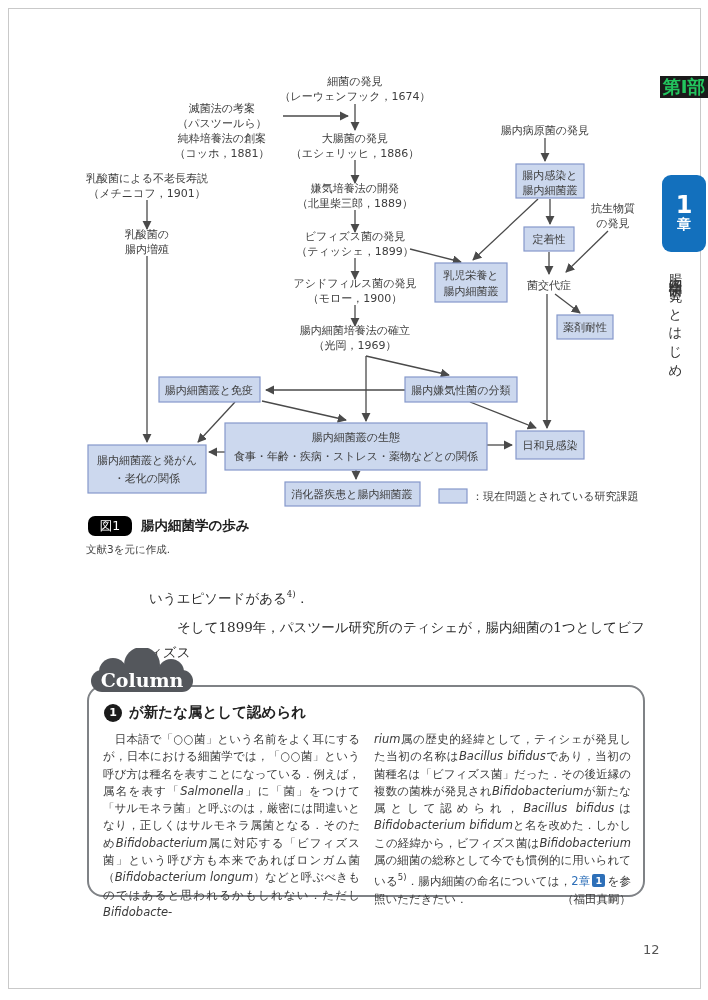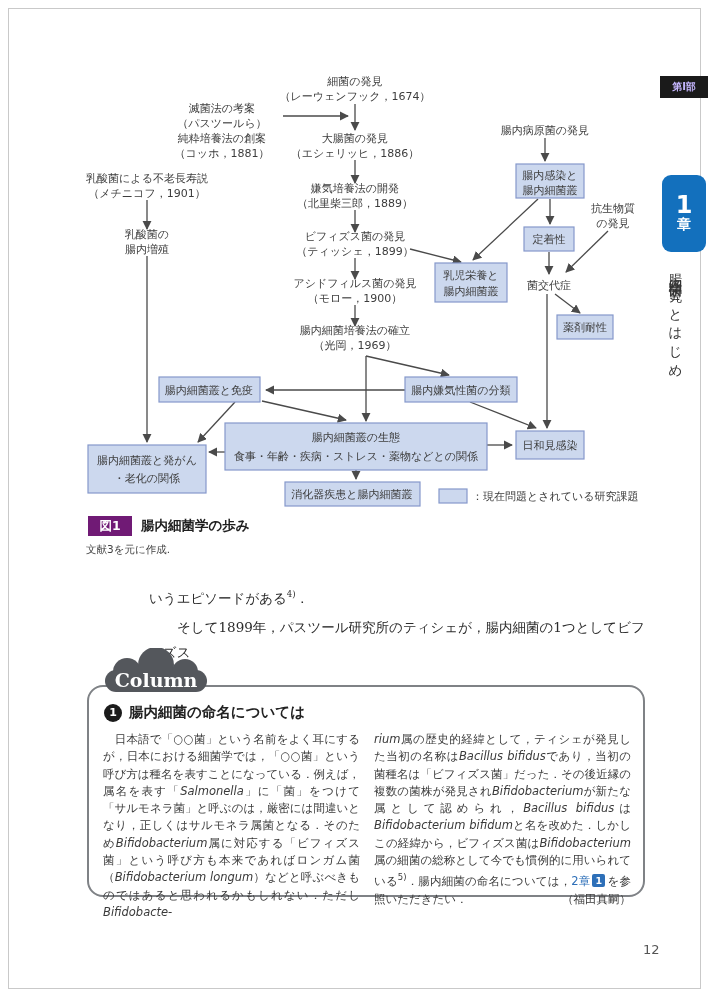--- a/index.html
+++ b/index.html
@@ -7,48 +7,48 @@
         font-family:"DejaVu Sans",sans-serif;padding-left:48px;}
   .frame{position:absolute;left:8px;top:8px;width:691px;height:979px;
          border:1px solid #c9c9c9;}
   
   .figure-svg{position:absolute;left:0;top:0;}
   .figure-svg text{font-family:"DejaVu Sans",sans-serif;font-size:11px;fill:#3c3c3c;text-anchor:middle;}
   .figure-svg text.ta-s{text-anchor:start;}
   .fnode-box{fill:var(--node-fill,#ccd8ee);stroke:var(--node-border,#8598cb);stroke-width:1.2;}
   .aline{stroke:#4a4a4a;stroke-width:1.3;fill:none;}
   
-  .fig-label{position:absolute;left:88px;top:516px;width:44px;height:20px;background:#701a75;
-             color:#fff;font-size:12.5px;font-weight:bold;display:flex;align-items:center;justify-content:center;}
+  .fig-label{position:absolute;left:88px;top:516px;width:44px;height:20px;background:#000000;
+             color:#fff;font-size:12.5px;font-weight:normal;display:flex;align-items:center;justify-content:center;border-radius:7px;}
   .fig-title{position:absolute;left:141px;top:517px;font-size:13.5px;font-weight:bold;color:#1f1f1f;}
   .fig-note{position:absolute;left:86px;top:543px;font-size:10.5px;color:#3f3f3f;}
   
   .bodytext{position:absolute;left:145px;top:578px;width:505px;
             font-family:"DejaVu Serif",serif;font-size:13.5px;line-height:25px;color:#2c2c2c;}
   .bodytext p{margin:4px;}
   .bodytext p.indent{text-indent:28px;}
   sup{font-size:8.5px;}
   
   .column-box{position:absolute;left:87px;top:685px;width:558px;height:212px;
               border:2px solid #7f8286;border-radius:16px;background:#fff;box-sizing:border-box;}
-  .column-cloud{position:absolute;left:101px;top:648px;width:110px;height:46px;}
+  .column-cloud{position:absolute;left:87px;top:648px;width:110px;height:46px;}
   .col-head{position:absolute;left:104px;top:703px;display:flex;align-items:center;gap:7px;}
   .circle-num{width:18px;height:18px;border-radius:50%;background:#1b1b1b;color:#fff;
               font-size:11px;font-weight:bold;display:flex;align-items:center;justify-content:center;}
   .col-head .h{font-size:14.5px;font-weight:bold;color:#222;}
   .col-cols{position:absolute;left:103px;top:731px;width:528px;display:flex;gap:14px;}
   .col-cols .col{flex:1;font-size:11.5px;line-height:17.3px;text-align:justify;color:#3a3a3a;}
   .col .link{color:var(--link-blue,#2d6fb8);}
   .ref-badge{display:inline-block;background:var(--link-blue,#2d6fb8);color:#fff;width:13px;height:13px;
              line-height:13px;text-align:center;font-size:9.5px;font-weight:bold;border-radius:2px;
              margin:0 2px;vertical-align:1px;}
   .credit{float:right;}
   
   .part-badge{position:absolute;left:660px;top:76px;width:48px;height:22px;background:#1a1a1a;
-              color:#c4b5fd;font-size:10px;font-weight:bold;display:flex;align-items:center;justify-content:center;}
+              color:#22c55e;font-size:18px;font-weight:bold;display:flex;align-items:center;justify-content:center;}
   .chapter-badge{position:absolute;left:662px;top:175px;width:44px;height:77px;
                  background:var(--accent-blue,#1370bd);border-radius:9px;color:#fff;
                  display:flex;flex-direction:column;align-items:center;justify-content:center;}
   .chapter-badge .n{font-size:24px;font-weight:bold;line-height:22px;}
   .chapter-badge .u{font-size:14px;font-weight:bold;line-height:17px;}
   .chapter-title{position:absolute;left:667px;top:263px;height:180px;writing-mode:vertical-rl;
                  font-size:13.5px;color:#333;letter-spacing:3px;}
   .page-num{position:absolute;left:643px;top:942px;font-size:13px;color:#555;}
 </style>
 </head>
@@ -175,21 +175,21 @@
     <svg width="110" height="46" viewBox="0 0 110 46">
       <circle cx="26" cy="24" r="14" fill="#54575c"></circle>
       <circle cx="55" cy="17" r="18" fill="#54575c"></circle>
       <circle cx="84" cy="24" r="13" fill="#54575c"></circle>
       <rect x="4" y="22" width="102" height="22" rx="11" fill="#54575c"></rect>
       <text x="55" y="39" text-anchor="middle" fill="#fff" font-size="19" font-weight="bold" font-family="DejaVu Serif, serif">Column</text>
     </svg>
   </div>
   <div class="col-head">
     <span class="circle-num">1</span>
-    <span class="h">腸内細菌の命名については</span>
+    <span class="h">が新たな属として認められ</span>
   </div>
   <div class="col-cols">
     <div class="col"><span>　日本語で「○○菌」という名前をよく耳にするが，日本における細菌学では，「○○菌」という呼び方は種名を表すことになっている．例えば，属名を表す「</span><i>Salmonella</i><span>」に「菌」をつけて「サルモネラ菌」と呼ぶのは，厳密には間違いとなり，正しくはサルモネラ属菌となる．そのため</span><i>Bifidobacterium</i><span>属に対応する「ビフィズス菌」という呼び方も本来であればロンガム菌（</span><i>Bifidobacterium longum</i><span>）などと呼ぶべきものではあると思われるかもしれない．ただし</span><i>Bifidobacte-</i></div>
     <div class="col"><i>rium</i><span>属の歴史的経緯として，ティシェが発見した当初の名称は</span><i>Bacillus bifidus</i><span>であり，当初の菌種名は「ビフィズス菌」だった．その後近縁の複数の菌株が発見され</span><i>Bifidobacterium</i><span>が新たな属として認められ，</span><i>Bacillus bifidus</i><span>は</span><i>Bifidobacterium bifidum</i><span>と名を改めた．しかしこの経緯から，ビフィズス菌は</span><i>Bifidobacterium</i><span>属の細菌の総称として今でも慣例的に用いられている</span><sup>5)</sup><span>．腸内細菌の命名については，</span><span class="link">2章</span><span class="ref-badge">1</span><span>を参照いただきたい．</span><span class="credit">（福田真嗣）</span></div>
   </div>
 
   <div class="part-badge">第Ⅰ部</div>
   <div class="chapter-badge">
     <span class="n">1</span>
     <span class="u">章</span>

